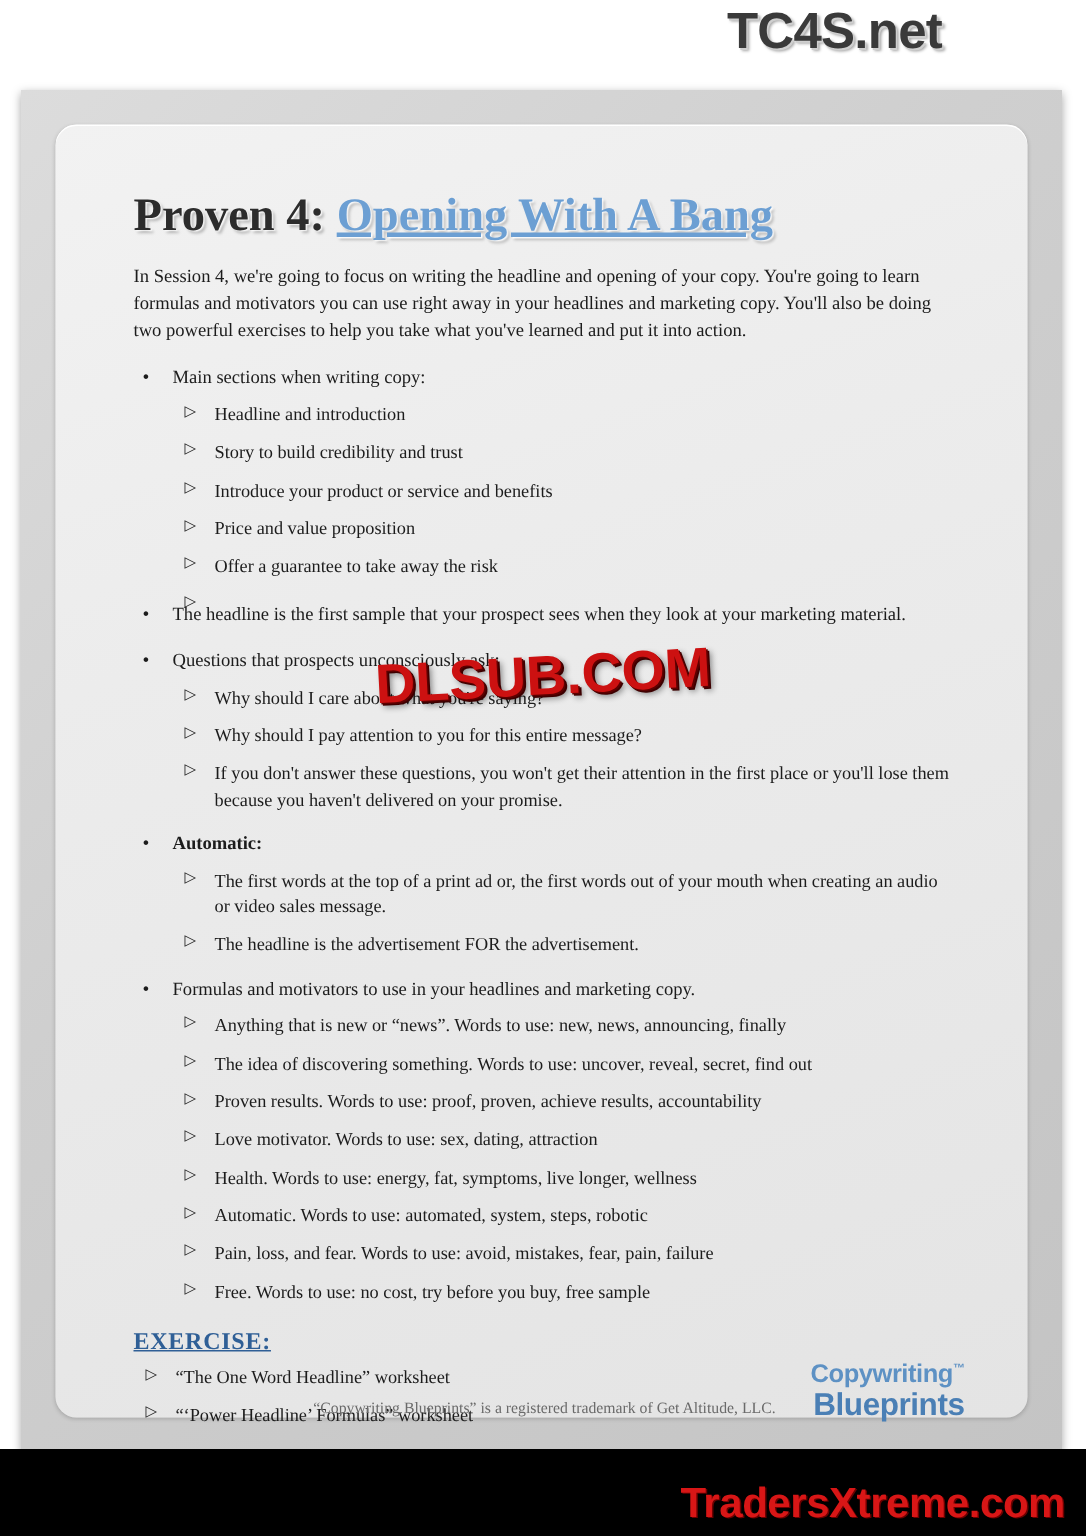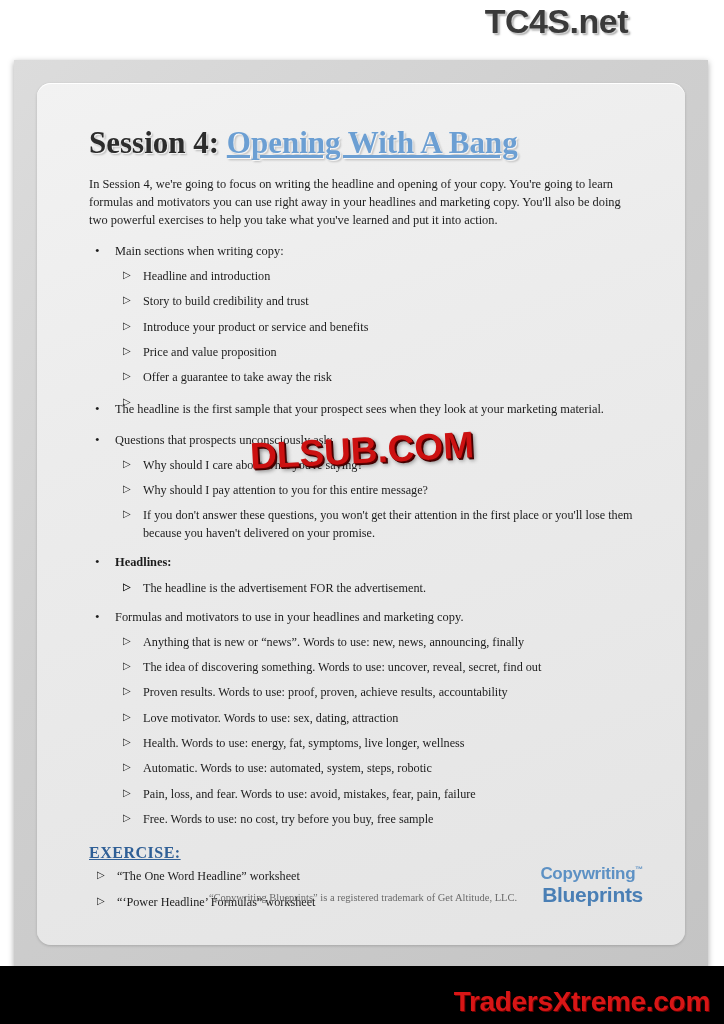--- a/index.html
+++ b/index.html
@@ -240,21 +240,21 @@
 
 <div class="top-banner">
   <div class="top-banner-text">TC4S.net</div>
 </div>
 
 <div class="page-outer">
   <div class="page-inner">
     <div class="content">
 
       <h1 class="title">
-        <span class="ses">Session 4:</span>
+        <span class="ses">Proven 4:</span>
         <span class="sub">Opening With A Bang</span>
       </h1>
 
       <p class="intro">In Session 4, we're going to focus on writing the headline and opening of your copy. You're going to learn formulas and motivators you can use right away in your headlines and marketing copy. You'll also be doing two powerful exercises to help you take what you've learned and put it into action.</p>
 
       <ul class="l1">
 
         <li>
           <span class="bullet">•</span>
           <span class="txt">Main sections when writing copy:</span>
@@ -278,23 +278,23 @@
           <span class="txt">Questions that prospects unconsciously ask:</span>
           <ul class="l2">
             <li><span class="arrow">▷</span><span>Why should I care about what you're saying?</span></li>
             <li><span class="arrow">▷</span><span>Why should I pay attention to you for this entire message?</span></li>
             <li><span class="arrow">▷</span><span>If you don't answer these questions, you won't get their attention in the first place or you'll lose them because you haven't delivered on your promise.</span></li>
           </ul>
         </li>
 
         <li class="bold" style="margin-top:12px;">
           <span class="bullet">•</span>
-          <span class="txt">Headlines:</span>
+          <span class="txt">Automatic:</span>
           <ul class="l2">
-            <li><span class="arrow">▷</span></li>
+            <li><span class="arrow">▷</span><span>The first words at the top of a print ad or, the first words out of your mouth when creating an audio or video sales message.</span></li>
             <li><span class="arrow">▷</span><span>The headline is the advertisement FOR the advertisement.</span></li>
           </ul>
         </li>
 
         <li style="margin-top:12px;">
           <span class="bullet">•</span>
           <span class="txt">Formulas and motivators to use in your headlines and marketing copy.</span>
           <ul class="l2">
             <li><span class="arrow">▷</span><span>Anything that is new or “news”. Words to use: new, news, announcing, finally</span></li>
             <li><span class="arrow">▷</span><span>The idea of discovering something. Words to use: uncover, reveal, secret, find out</span></li>

